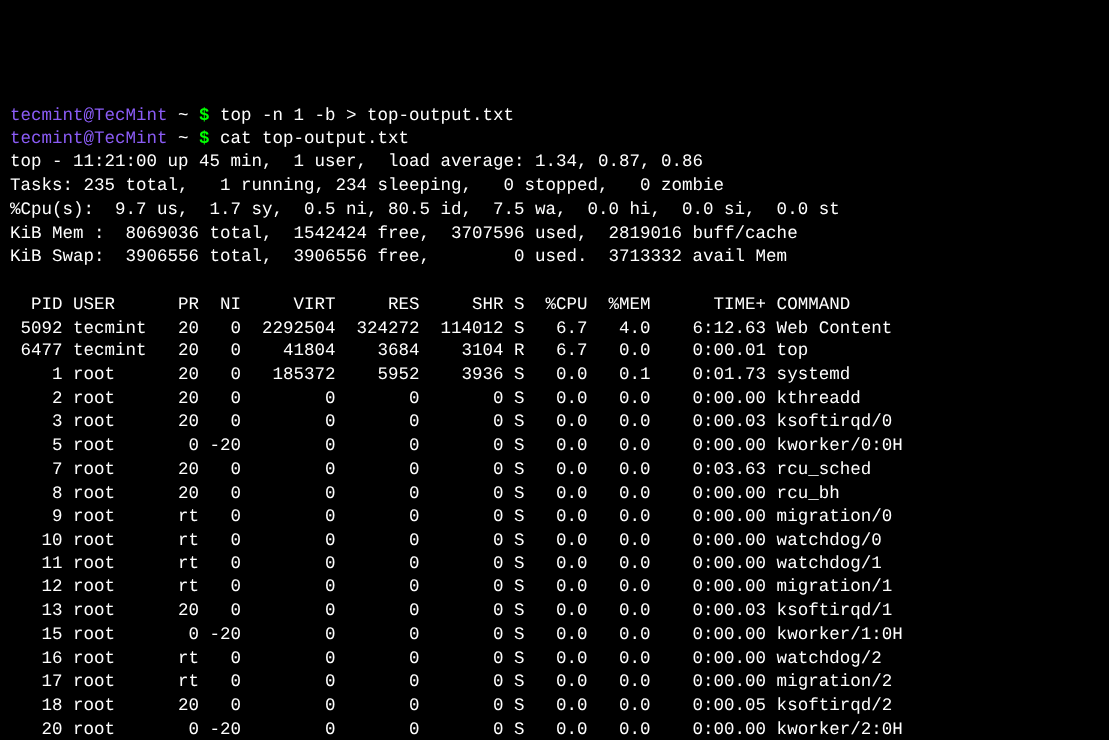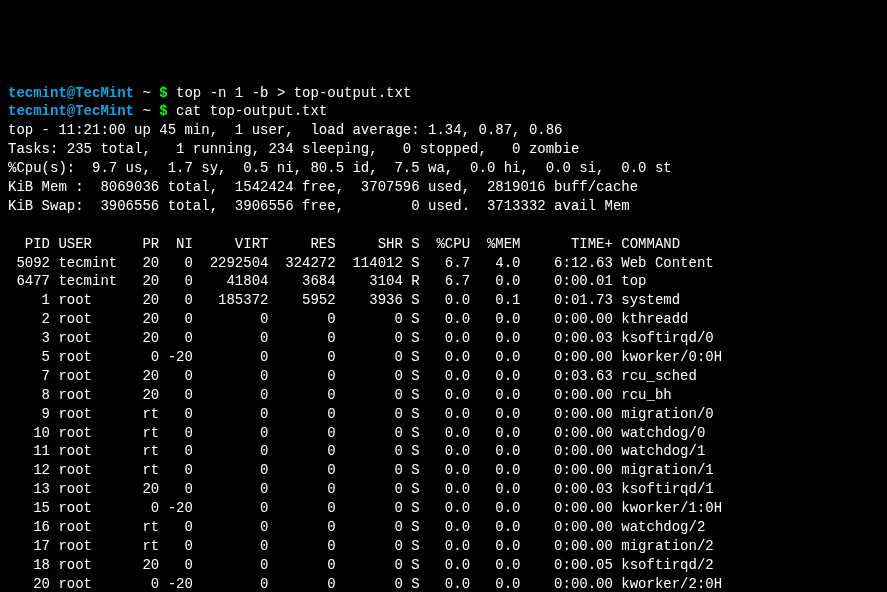--- a/index.html
+++ b/index.html
@@ -7,21 +7,21 @@
       padding: 8px;
       background: #000;
       color: #fff;
       font-family: "Courier New", monospace;
       font-size: 14px;
       line-height: 1.35;
       white-space: pre;
       width: 871px;
       overflow: hidden;
     }
-    .prompt-user { color: #0ea5e9; font-weight: bold; }
+    .prompt-user { color: #8b5cf6; font-weight: normal; }
     .prompt-tilde { color: #fff; }
     .prompt-dollar { color: #00ff00; font-weight: bold; }
     .row { display: block; }
   </style>
 </head>
 <body>
 
 
 
 <div><span class="row"><span class="prompt-user">tecmint@TecMint</span> <span class="prompt-tilde">~</span> <span class="prompt-dollar">$</span> <span>top -n 1 -b &gt; top-output.txt</span></span><span class="row"><span class="prompt-user">tecmint@TecMint</span> <span class="prompt-tilde">~</span> <span class="prompt-dollar">$</span> <span>cat top-output.txt</span></span><span class="row">top - 11:21:00 up 45 min,  1 user,  load average: 1.34, 0.87, 0.86</span><span class="row">Tasks: 235 total,   1 running, 234 sleeping,   0 stopped,   0 zombie</span><span class="row">%Cpu(s):  9.7 us,  1.7 sy,  0.5 ni, 80.5 id,  7.5 wa,  0.0 hi,  0.0 si,  0.0 st</span><span class="row">KiB Mem :  8069036 total,  1542424 free,  3707596 used,  2819016 buff/cache</span><span class="row">KiB Swap:  3906556 total,  3906556 free,        0 used.  3713332 avail Mem</span><span class="row"> </span><span class="row" id="header-row">  PID USER      PR  NI     VIRT     RES     SHR S  %CPU  %MEM      TIME+ COMMAND</span><div id="rows-container"><span class="row"> 5092 tecmint   20   0  2292504  324272  114012 S   6.7   4.0    6:12.63 Web Content</span><span class="row"> 6477 tecmint   20   0    41804    3684    3104 R   6.7   0.0    0:00.01 top</span><span class="row">    1 root      20   0   185372    5952    3936 S   0.0   0.1    0:01.73 systemd</span><span class="row">    2 root      20   0        0       0       0 S   0.0   0.0    0:00.00 kthreadd</span><span class="row">    3 root      20   0        0       0       0 S   0.0   0.0    0:00.03 ksoftirqd/0</span><span class="row">    5 root       0 -20        0       0       0 S   0.0   0.0    0:00.00 kworker/0:0H</span><span class="row">    7 root      20   0        0       0       0 S   0.0   0.0    0:03.63 rcu_sched</span><span class="row">    8 root      20   0        0       0       0 S   0.0   0.0    0:00.00 rcu_bh</span><span class="row">    9 root      rt   0        0       0       0 S   0.0   0.0    0:00.00 migration/0</span><span class="row">   10 root      rt   0        0       0       0 S   0.0   0.0    0:00.00 watchdog/0</span><span class="row">   11 root      rt   0        0       0       0 S   0.0   0.0    0:00.00 watchdog/1</span><span class="row">   12 root      rt   0        0       0       0 S   0.0   0.0    0:00.00 migration/1</span><span class="row">   13 root      20   0        0       0       0 S   0.0   0.0    0:00.03 ksoftirqd/1</span><span class="row">   15 root       0 -20        0       0       0 S   0.0   0.0    0:00.00 kworker/1:0H</span><span class="row">   16 root      rt   0        0       0       0 S   0.0   0.0    0:00.00 watchdog/2</span><span class="row">   17 root      rt   0        0       0       0 S   0.0   0.0    0:00.00 migration/2</span><span class="row">   18 root      20   0        0       0       0 S   0.0   0.0    0:00.05 ksoftirqd/2</span><span class="row">   20 root       0 -20        0       0       0 S   0.0   0.0    0:00.00 kworker/2:0H</span></div></div>

